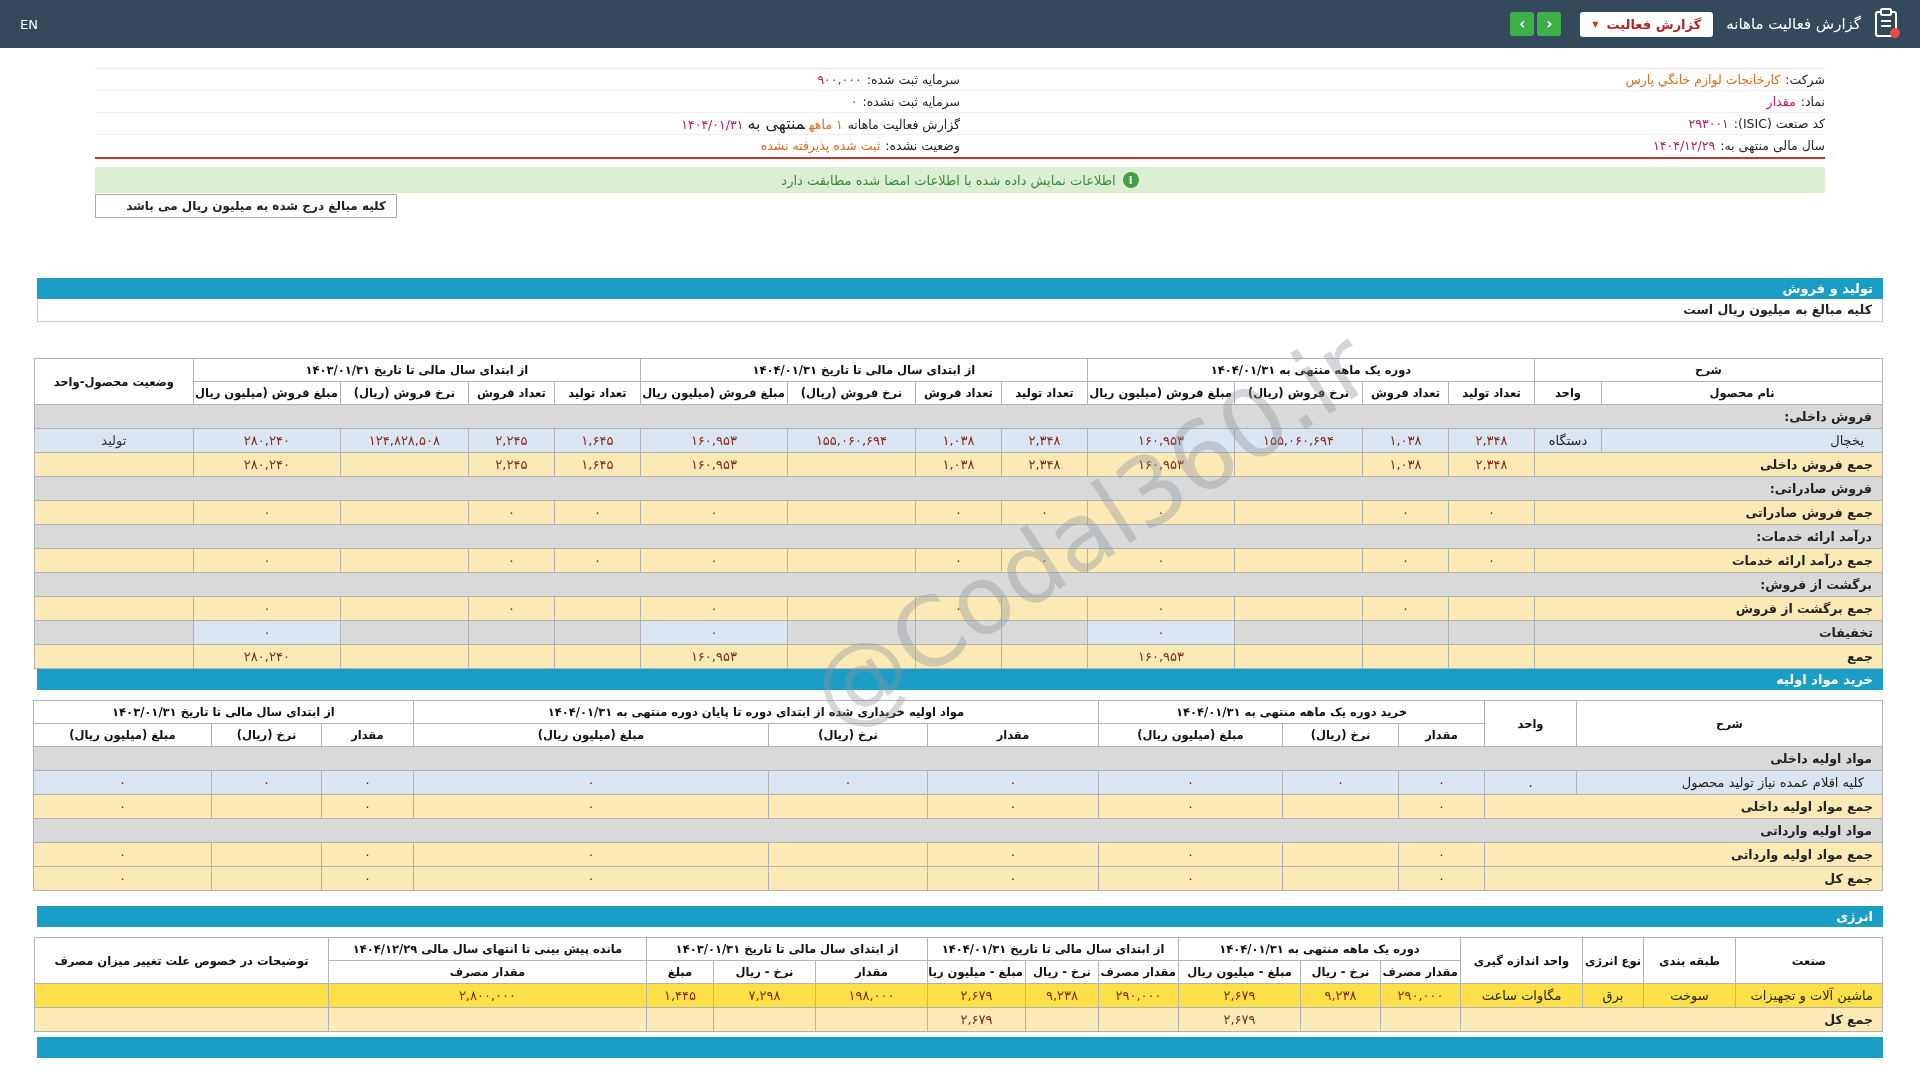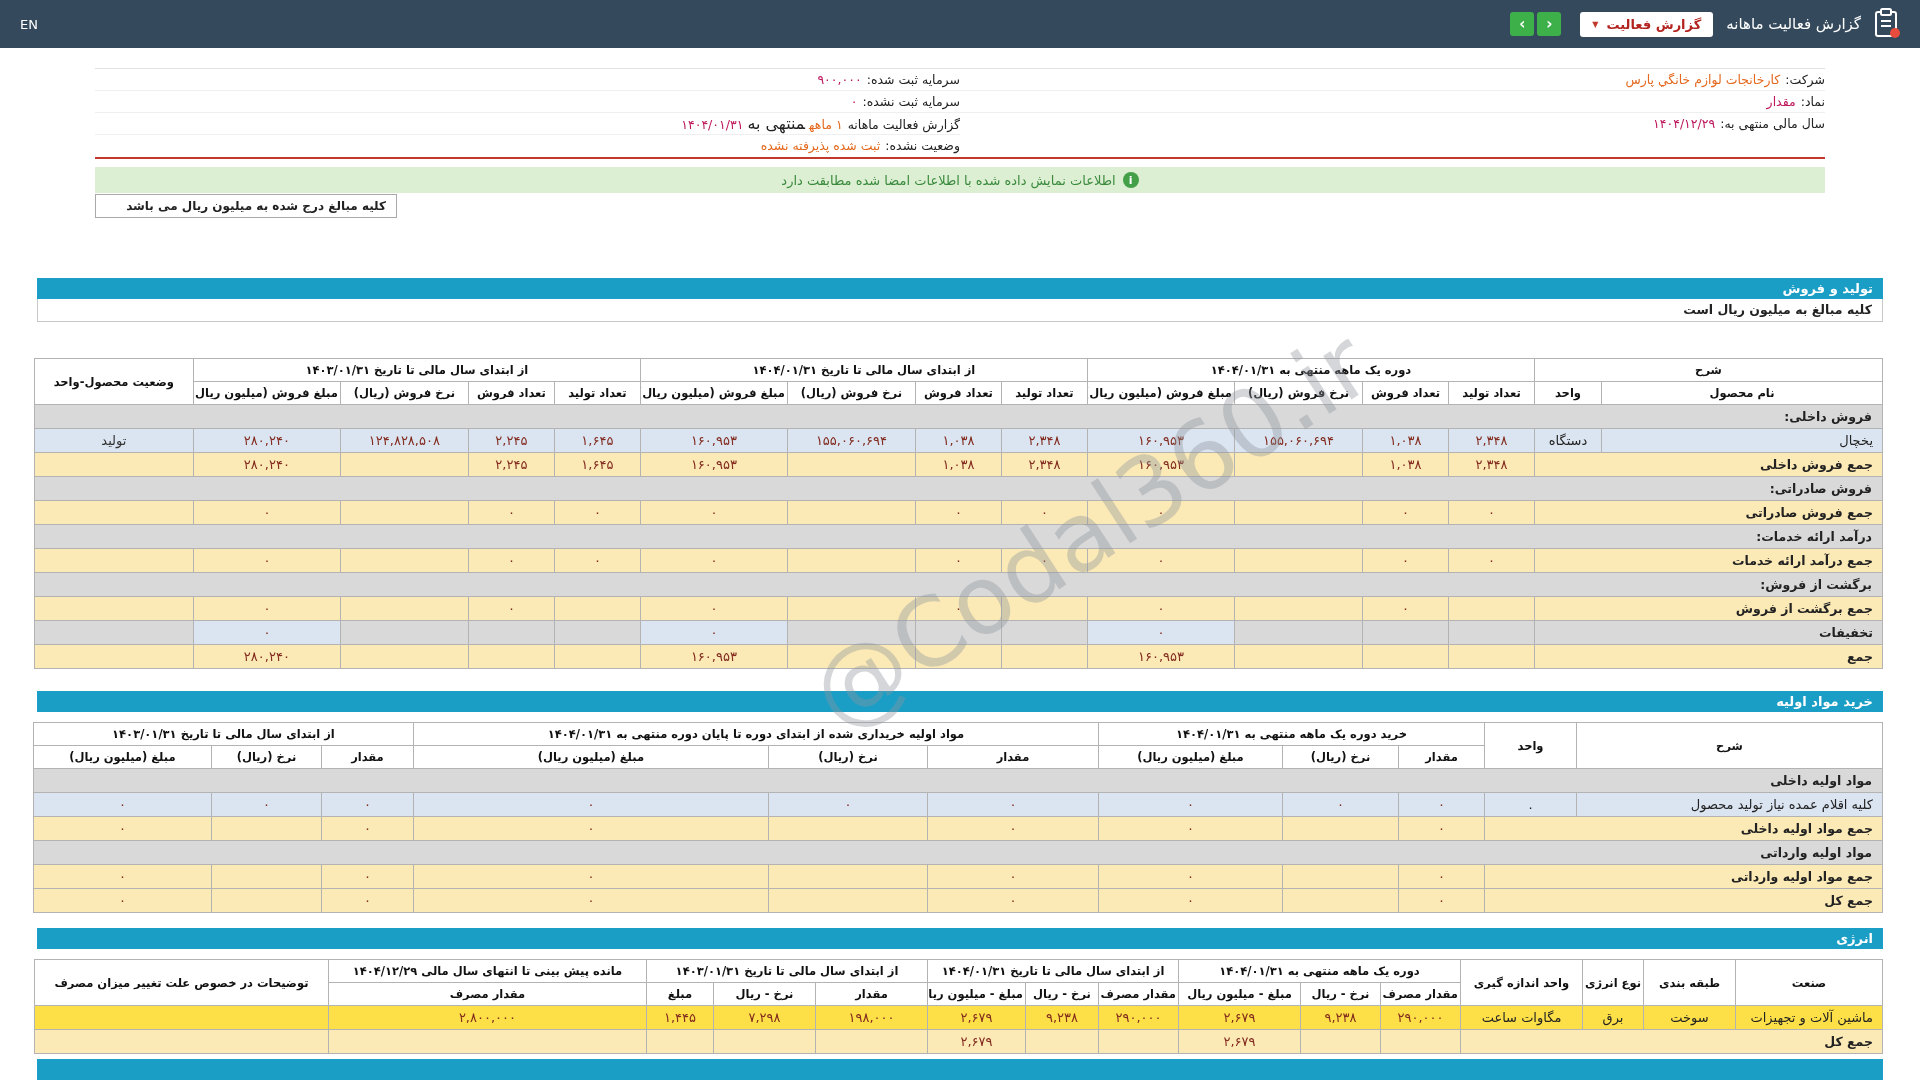--- a/index.html
+++ b/index.html
@@ -40,36 +40,36 @@
 
   
   .note-row{margin:1px 95px 0;direction:ltr}
   .note-box{width:302px;height:24px;line-height:22px;border:1px solid #a9a9a9;background:#fff;padding:0 10px;
             font-weight:bold;font-size:12px;direction:rtl;text-align:right;white-space:nowrap;overflow:hidden}
 
   
   .section-bar{margin:0 37px;background:#1a9ec5;color:#fff;height:21px;line-height:21px;font-weight:bold;
                font-size:13px;padding:0 10px}
   .sb1{margin-top:60px}
-  .sb2{margin-top:22px}
+  .sb2{margin-top:0}
   .sb3{margin-top:15px}
   .subtitle-row{margin:0 37px;height:23px;line-height:21px;border:1px solid #c8c8c8;border-top:none;font-weight:bold;
                 padding:0 10px;font-size:12.5px;background:#fff}
   .tbl-wrap{margin:0 37px}
   .tw1{margin-top:36px}
   .tw2{margin-top:10px}
   .tw3{margin-top:10px}
   table{width:100%;table-layout:fixed;border-collapse:collapse}
   th{border:1px solid #b3b3b3;background:#fff;font-size:11.5px;font-weight:bold;padding:4px 2px;text-align:center;
      color:#111;white-space:nowrap;overflow:hidden;height:23px}
   td{border:1px solid #b3b3b3;font-size:13px;text-align:center;height:24px;padding:1px 4px;overflow:hidden;white-space:nowrap}
   .row-section td{background:#d9d9d9;text-align:right;font-weight:bold;padding-right:10px;color:#222;font-size:12.5px}
   .row-item td{background:#dbe5f1}
   .row-sum td{background:#fbe9b6}
-  .row-item .lbl{text-align:right;padding-right:9px}
+  .row-item .lbl{text-align:right;padding-right:18px}
   .row-sum .lbl{text-align:right;padding-right:9px;font-weight:bold;font-size:12.5px}
   .row-discount .lbl{background:#d9d9d9;text-align:right;font-weight:bold;padding-right:9px;font-size:12.5px}
   .row-energy td{background:#fde047}
   .row-energy .lbl{text-align:right;padding-right:9px}
   .c-gray{background:#d9d9d9}
   .c-blue{background:#dbe5f1}
   .num{color:#822a1e}
   .status{color:#333}
 
   .bottom-bar{margin:5px 37px 0;height:21px;background:#1a9ec5}
@@ -106,20 +106,21 @@
   <div class="tb-left">
     <a class="en-link">EN</a>
   </div>
 </header>
 
 <section class="info-wrap">
   <div class="info-grid">
     <div class="info-col" id="info-col-right">
         <div class="info-row"><span class="info-label">شرکت:</span><span class="v-orange link">کارخانجات لوازم خانگي پارس</span></div>
         <div class="info-row"><span class="info-label">نماد:</span><span class="v-red">مقدار</span></div>
+        <div class="info-row"><span class="info-label">کد صنعت (ISIC):</span><span class="v-red">۲۹۳۰۰۱</span></div>
         <div class="info-row"><span class="info-label">سال مالی منتهی به:</span><span class="v-red">۱۴۰۴/۱۲/۲۹</span></div>
       </div>
     <div class="info-col" id="info-col-left">
         <div class="info-row"><span class="info-label">سرمایه ثبت شده:</span><span class="v-red">۹۰۰,۰۰۰</span></div>
         <div class="info-row"><span class="info-label">سرمایه ثبت نشده:</span><span class="v-red">۰</span></div>
         <div class="info-row"><span class="info-label">گزارش فعالیت ماهانه</span><span class="part v-orange">۱ ماهه</span><span class="part v-plain">منتهی به</span><span class="part v-red">۱۴۰۴/۰۱/۳۱</span></div>
         <div class="info-row"><span class="info-label">وضعیت نشده:</span><span class="v-orange">ثبت شده پذیرفته نشده</span></div>
       </div>
   </div>
 </section>

